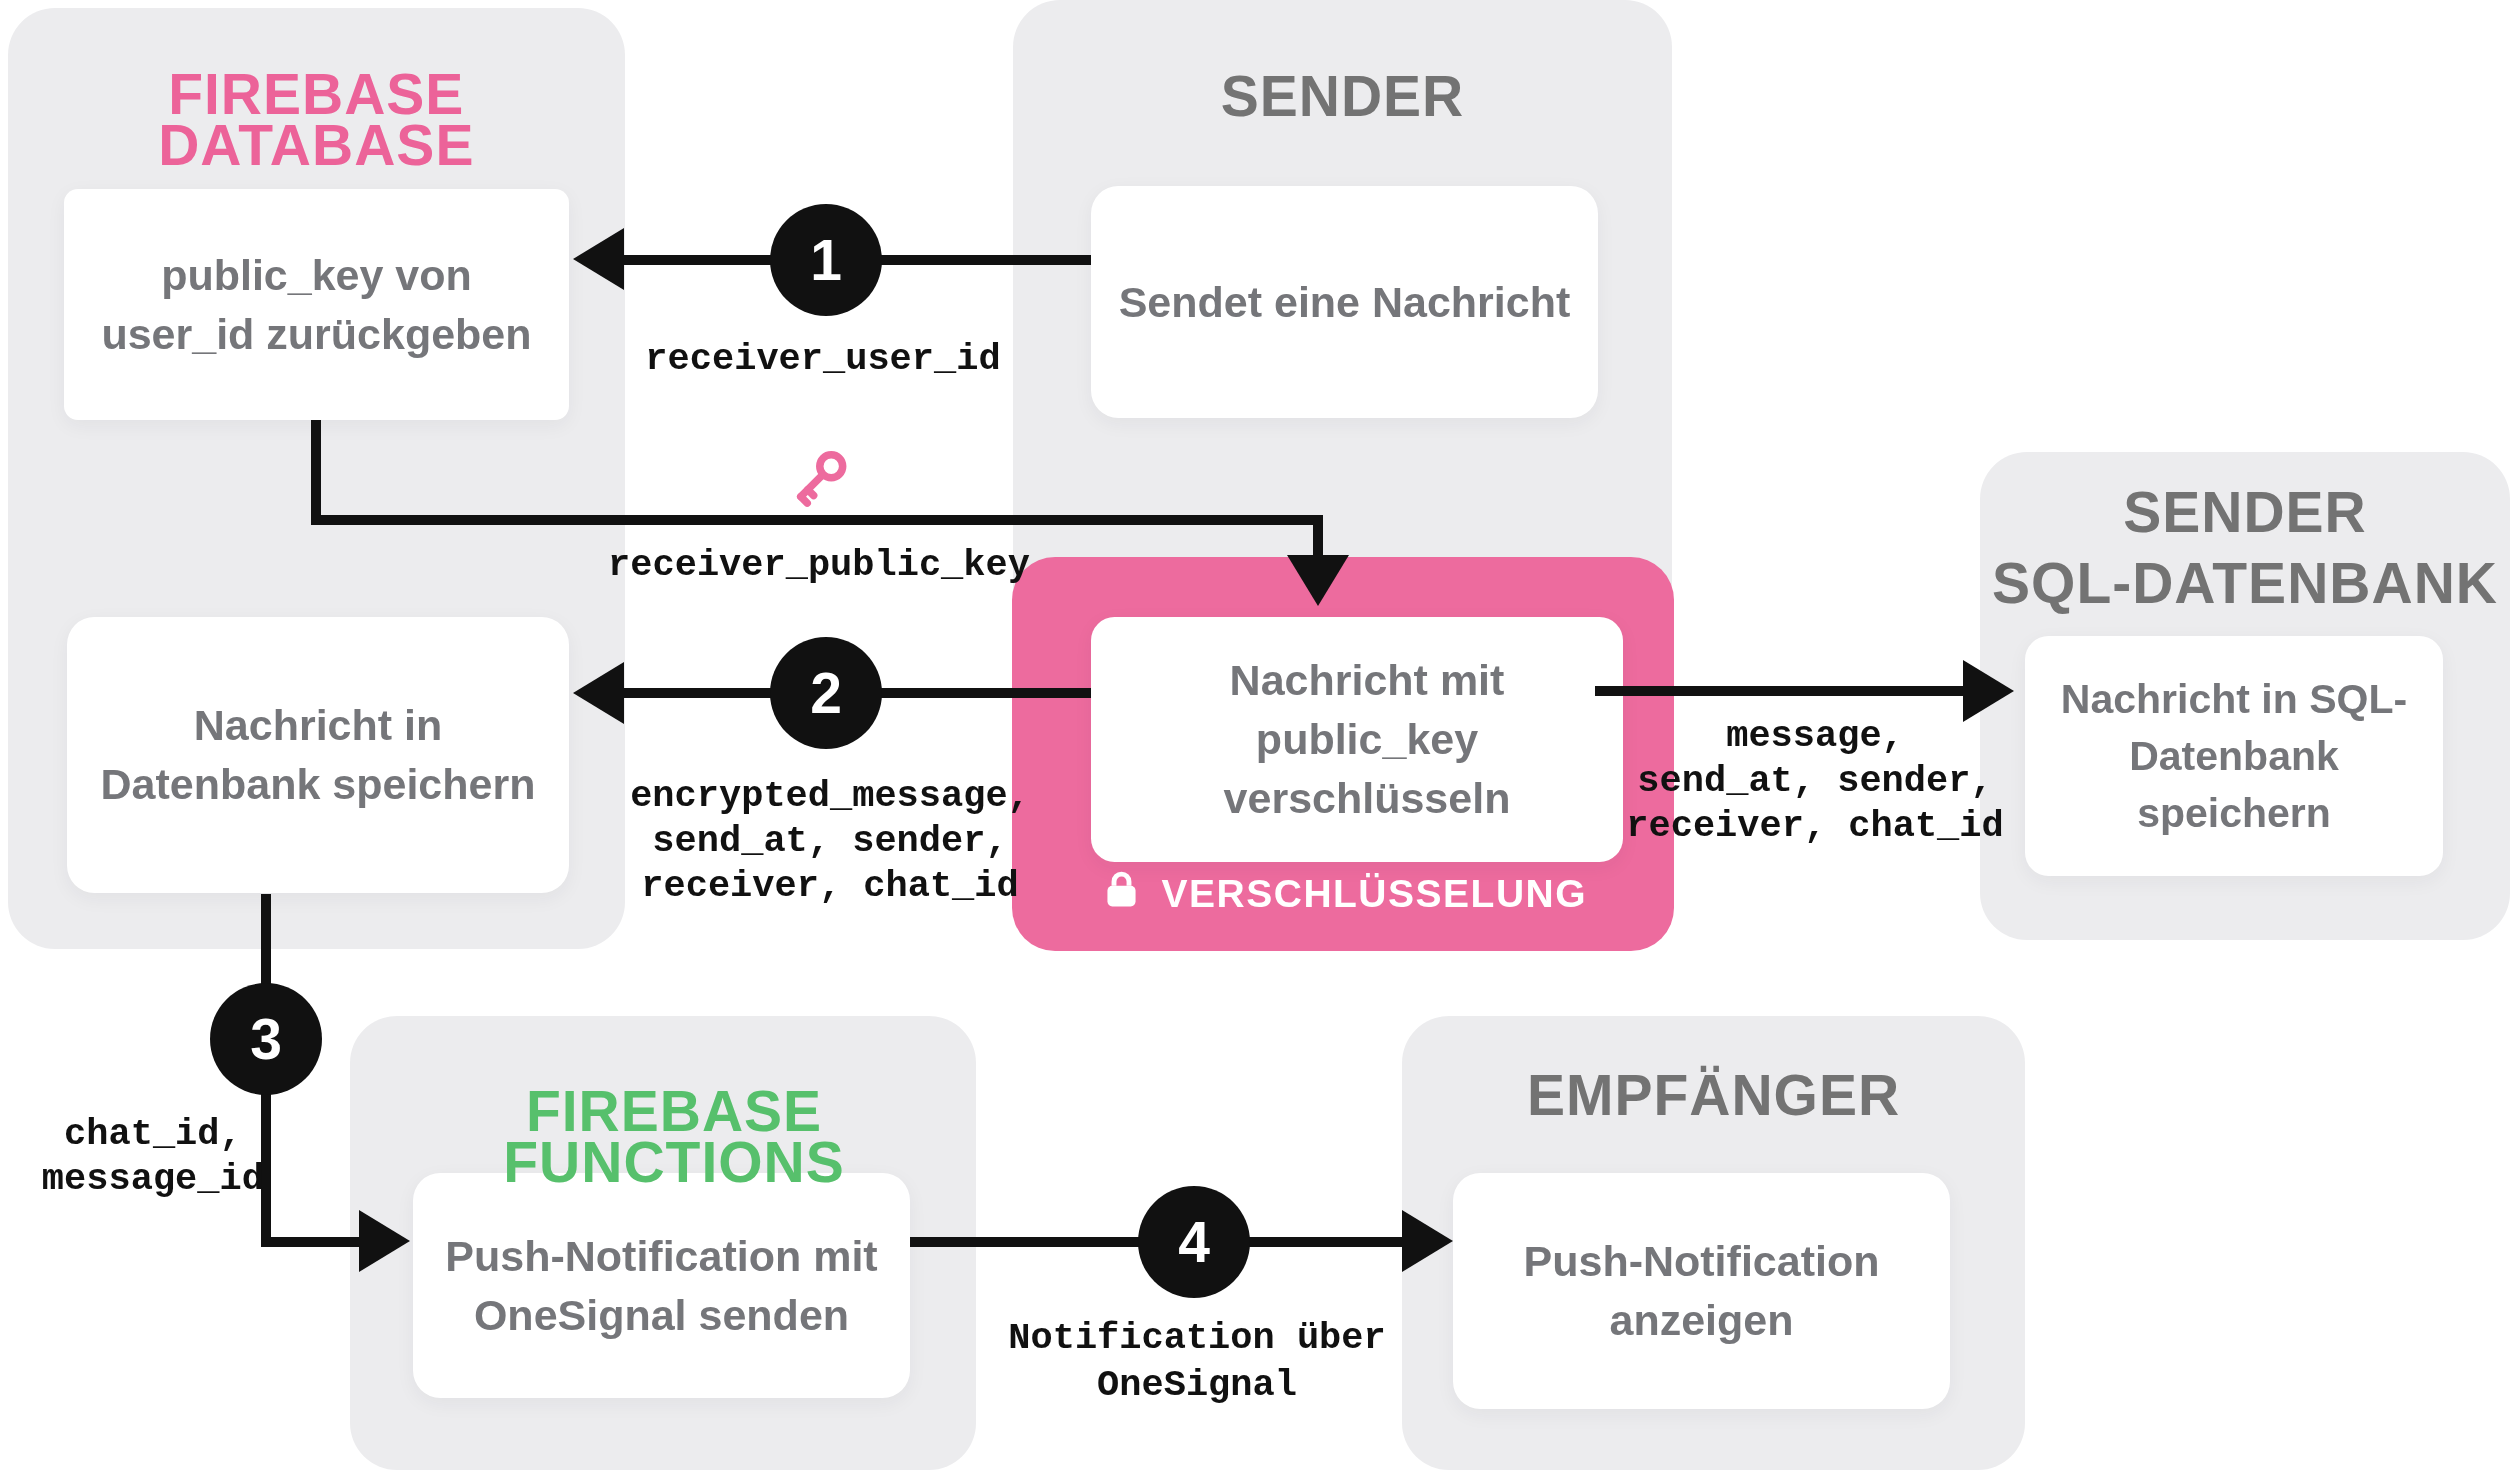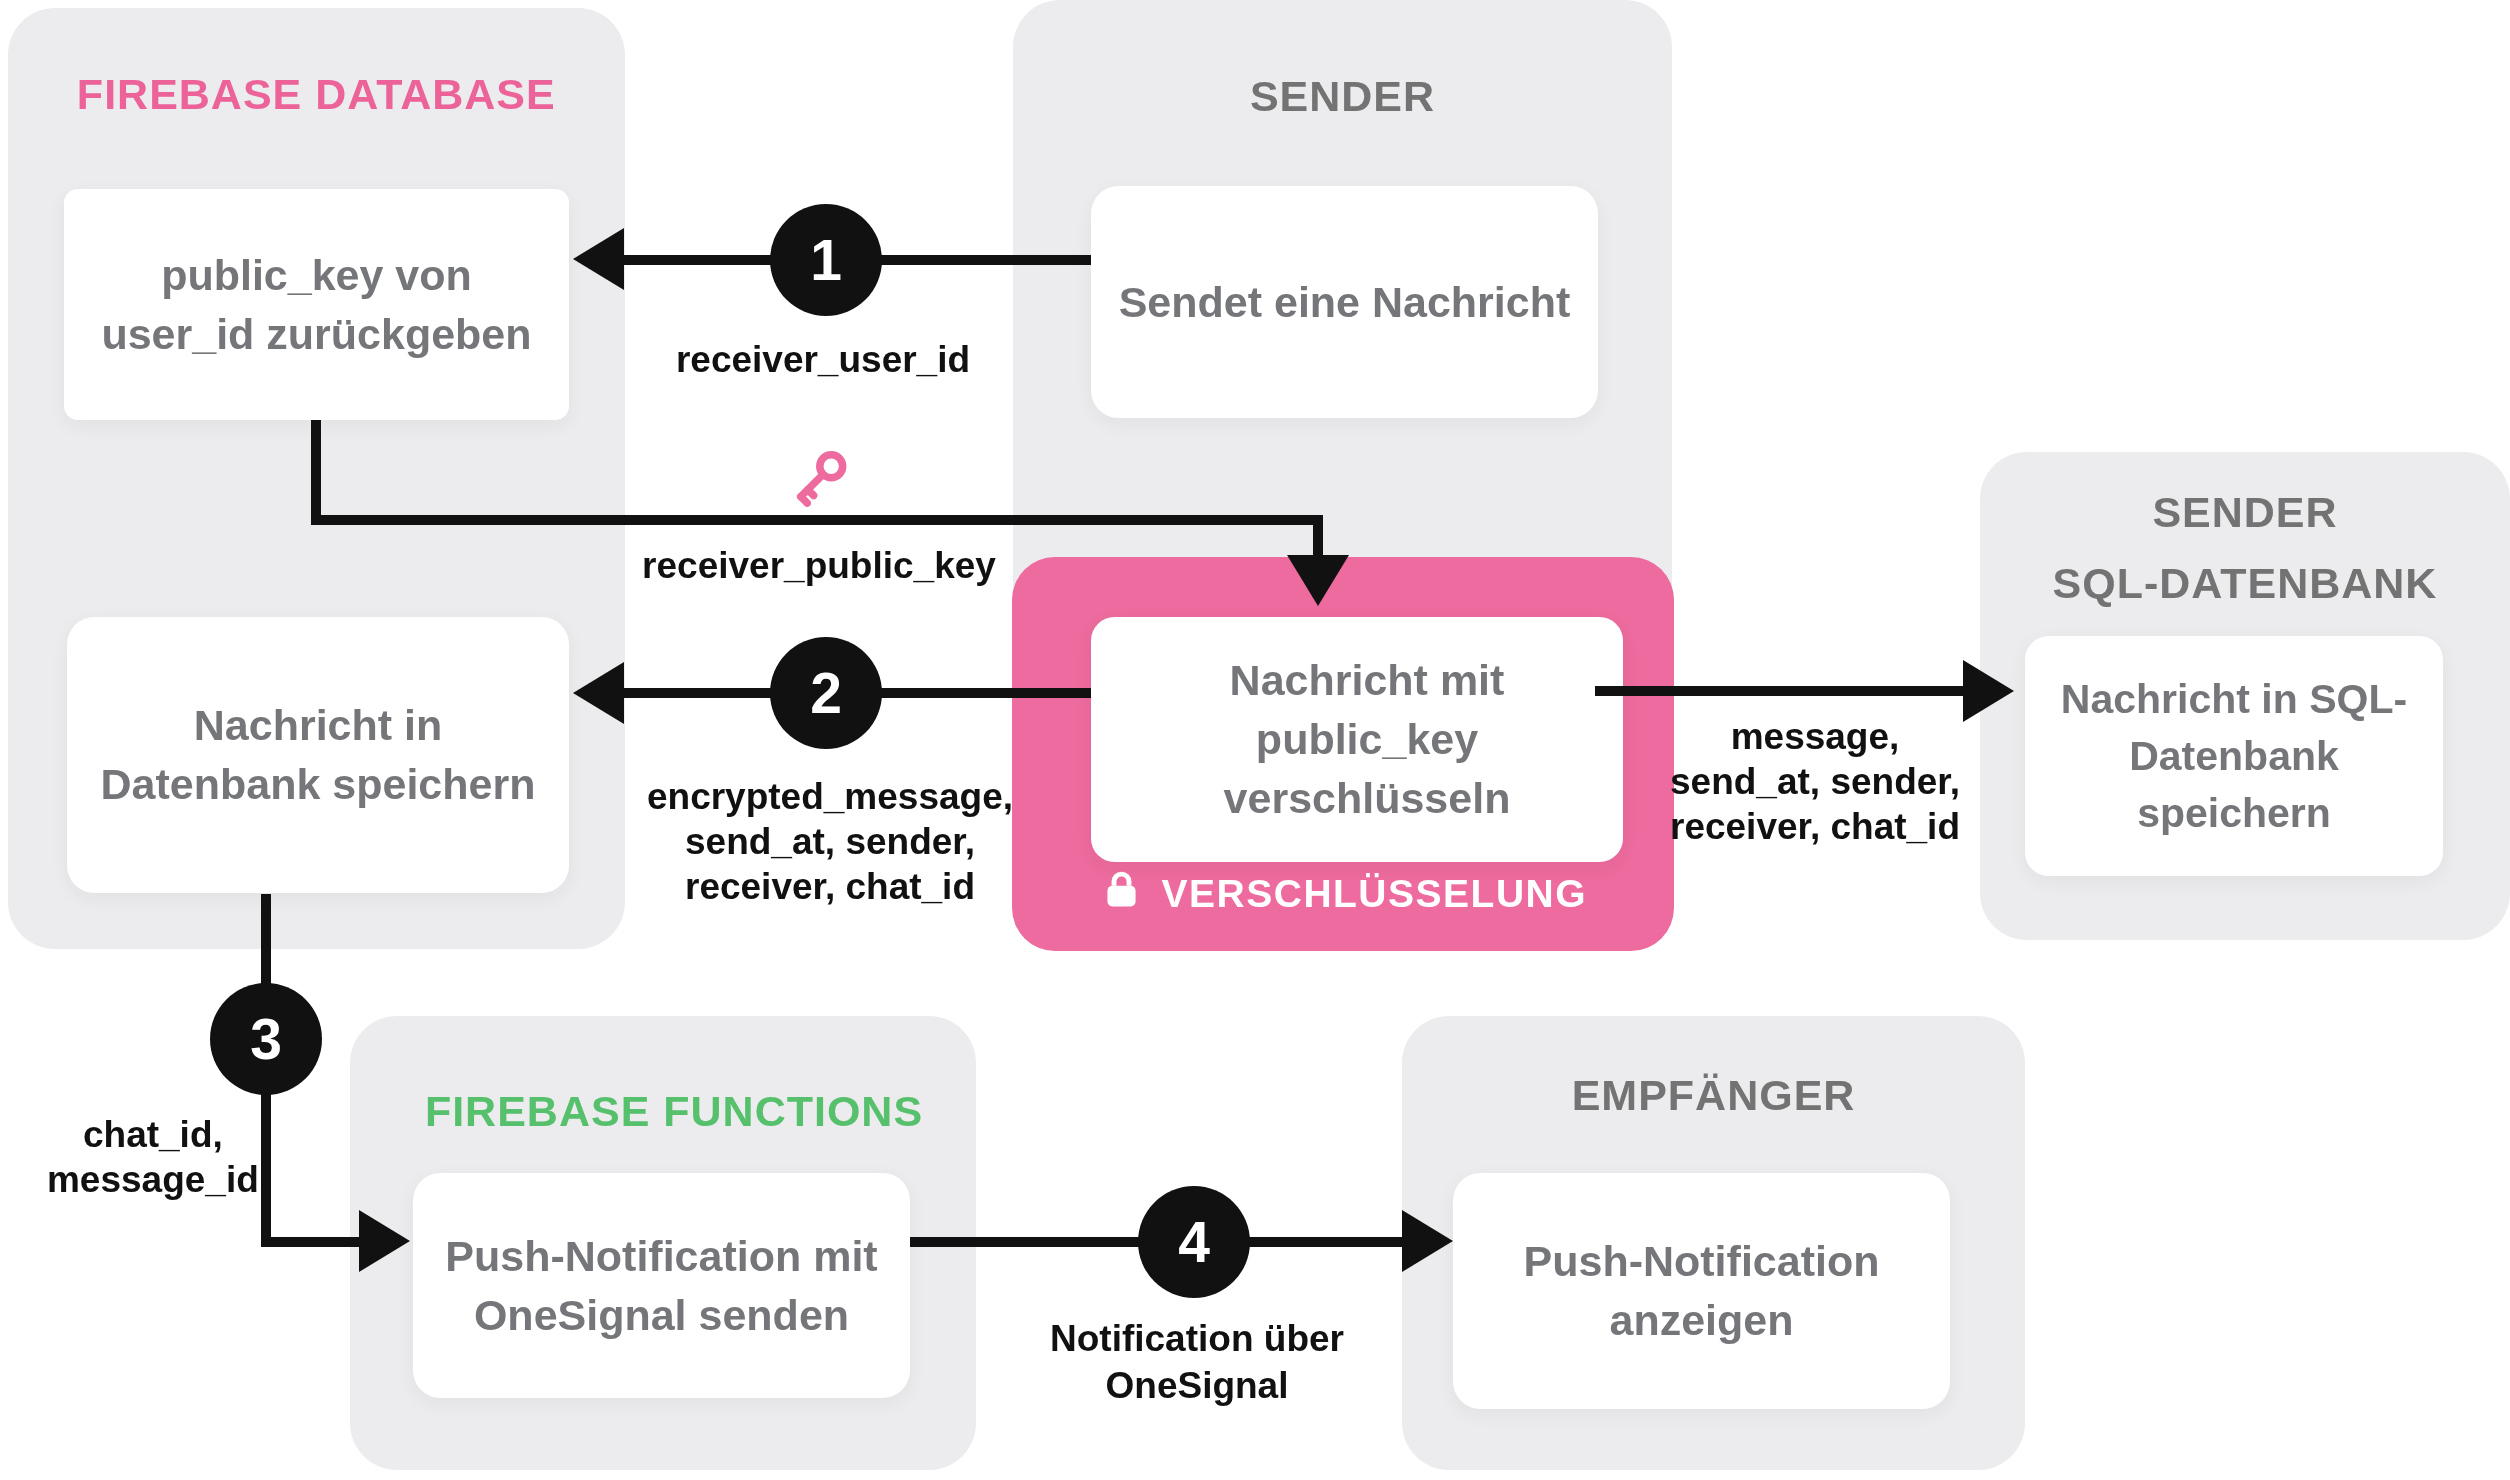--- a/index.html
+++ b/index.html
@@ -2,41 +2,41 @@
 <html><head>
 <meta charset="utf-8">
 <style>
   html,body{margin:0;padding:0;background:#ffffff;}
   body{width:2510px;height:1480px;font-family:"Liberation Sans",sans-serif;font-weight:bold;}
   .canvas{position:relative;width:2510px;height:1480px;background:#ffffff;overflow:hidden;}
 
   .panel{position:absolute;background:#ececee;border-radius:47px;z-index:1;}
   .pinkbox{position:absolute;background:#ed6b9e;border-radius:43px;z-index:2;}
 
-  .panel-title{position:absolute;z-index:5;text-align:center;font-size:43px;letter-spacing:1px;line-height:51px;}
+  .panel-title{position:absolute;z-index:5;text-align:center;font-size:57px;letter-spacing:1px;line-height:51px;}
   .t-pink{color:#ec6399;}
   .t-blue{color:#737373;}
   .t-green{color:#57c06c;}
   .two-line{line-height:71px;}
 
   .box{position:absolute;background:#ffffff;border-radius:27.4px;z-index:3;
        display:flex;flex-direction:column;align-items:center;justify-content:center;
        color:#75767a;font-size:43px;line-height:59px;text-align:center;
        box-shadow:0 5.9px 19.6px rgba(40,40,60,0.05);}
 
   .edge{position:absolute;background:#111111;z-index:4;}
   .arr{position:absolute;width:0;height:0;z-index:4;}
   .arr-left{border-top:31px solid transparent;border-bottom:31px solid transparent;border-right:51px solid #111111;}
   .arr-right{border-top:31px solid transparent;border-bottom:31px solid transparent;border-left:51px solid #111111;}
   .arr-down{border-left:31px solid transparent;border-right:31px solid transparent;border-top:51px solid #111111;}
 
   .badge{position:absolute;width:112px;height:112px;border-radius:50%;background:#111111;color:#ffffff;
          display:flex;align-items:center;justify-content:center;font-size:57px;z-index:5;}
 
-  .elabel{position:absolute;color:#111111;font-size:37px;line-height:45px;text-align:center;z-index:5;}
+  .elabel{position:absolute;color:#111111;font-size:37px;line-height:45px;text-align:center;z-index:5;font-family:Liberation Mono, monospace;}
   .elabel.lh48{line-height:47px;}
 
   .iconwrap{position:absolute;z-index:5;display:flex;align-items:center;justify-content:center;}
   .lockrow{position:absolute;z-index:5;display:flex;align-items:center;justify-content:center;gap:17.6px;
            color:#ffffff;font-size:39px;letter-spacing:1.5px;}
 </style>
 </head>
 <body>
 
 <div class="canvas">

